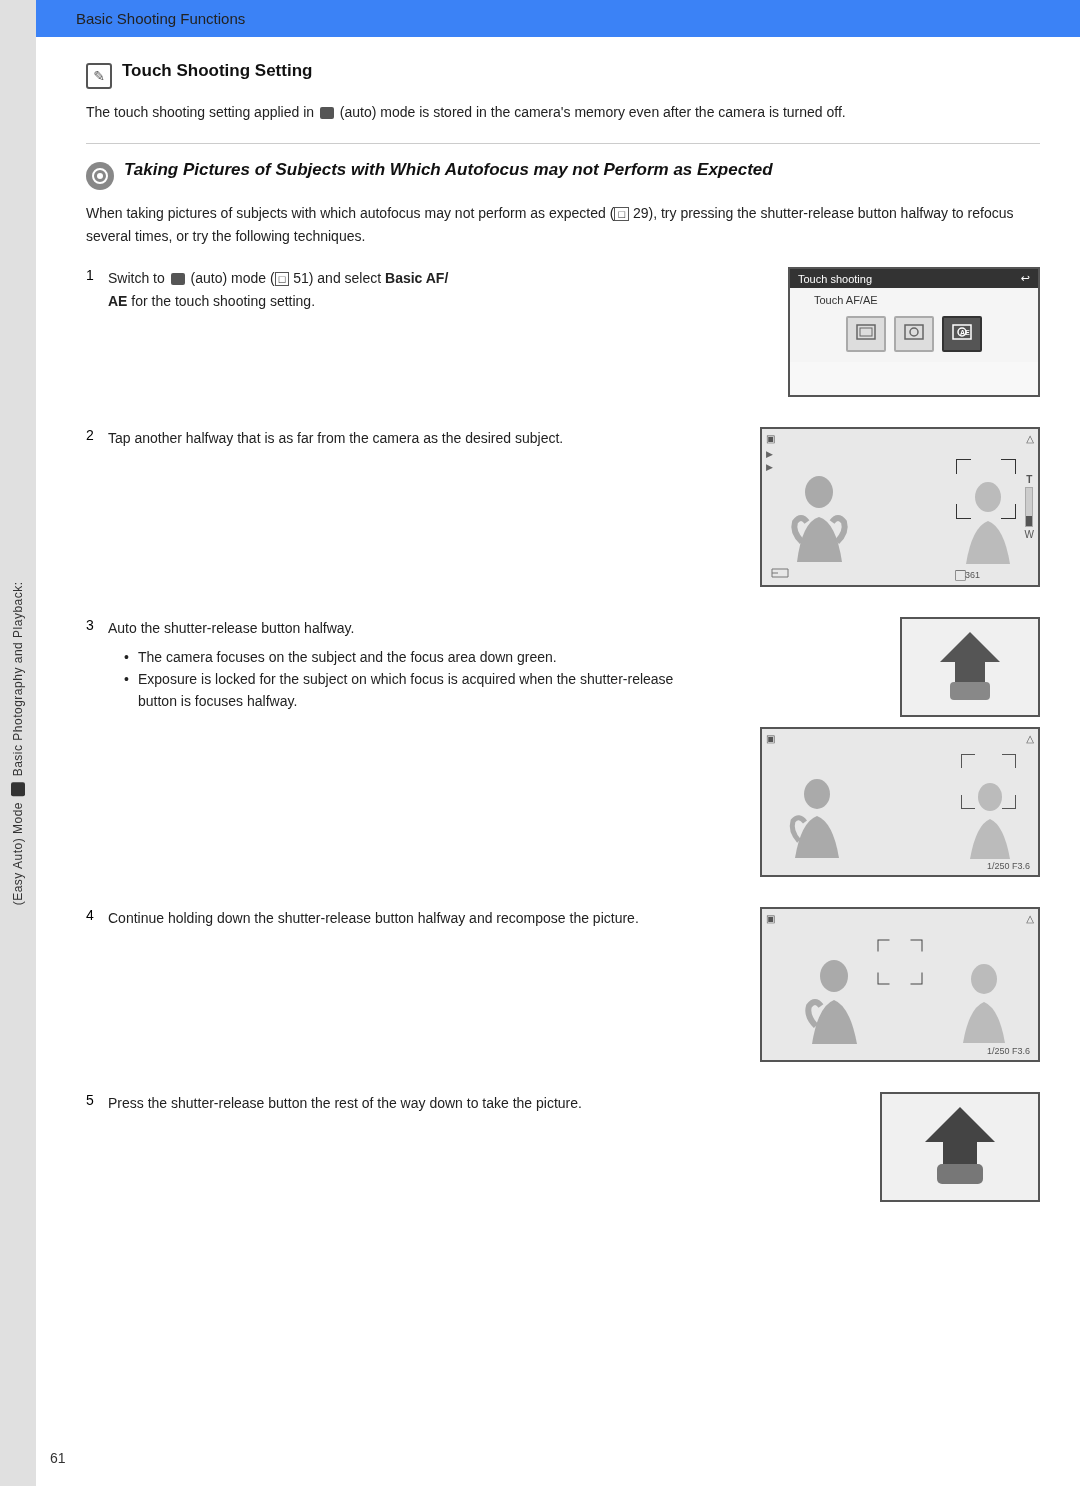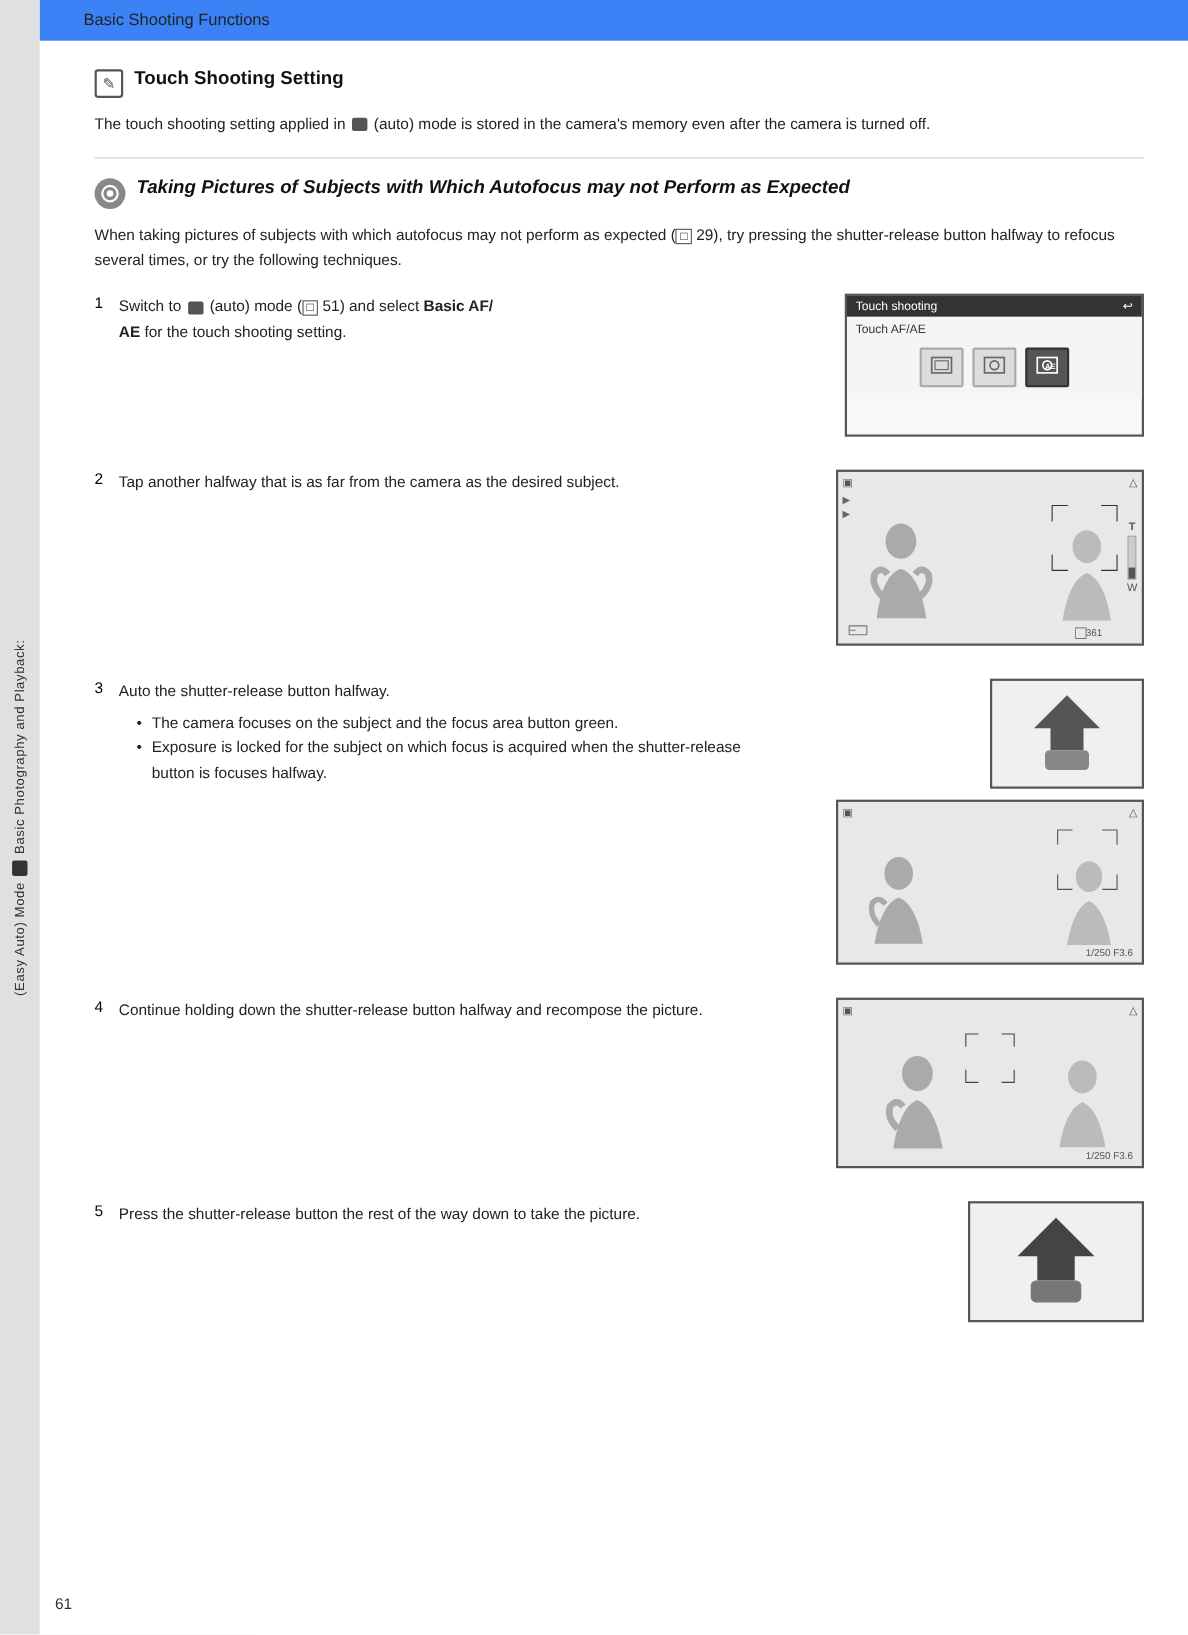--- a/index.html
+++ b/index.html
@@ -162,34 +162,34 @@
       position: absolute;
       left: 0;
     }
     
     .camera-screen {
       border: 2px solid #555;
       background: #f8f8f8;
       position: relative;
     }
     .screen-touch-shooting {
-      width: 272px;
+      width: 252px;
       height: 130px;
     }
     .screen-header {
       background: #333;
       color: white;
       font-size: 11px;
       padding: 3px 8px;
       display: flex;
       justify-content: space-between;
       align-items: center;
     }
     .screen-body {
-      padding: 6px 8px;
+      padding: 6px 24px;
       background: #f5f5f5;
     }
     .touch-af-row {
       font-size: 11px;
       color: #333;
       margin-bottom: 6px;
     }
     .icon-row {
       display: flex;
       gap: 8px;
@@ -407,33 +407,33 @@
                 </div>
                 <span class="vf-w">W</span>
               </div>
 
               <div style="position:absolute;bottom:4px;left:8px;font-size:9px;color:#555;">
                 <svg width="20" height="12" viewBox="0 0 20 12">
                     <path d="M2,2 L18,2 L18,10 L2,10 Z" fill="none" stroke="#777" stroke-width="1"></path>
                     <path d="M2,6 L8,6" stroke="#777" stroke-width="1"></path>
                   </svg>
               </div>
-              <div style="position:absolute;bottom:4px;right:36px;font-size:9px;color:#555;">⃞ 361</div>
+              <div style="position:absolute;bottom:4px;right:58px;font-size:9px;color:#555;">⃞ 361</div>
             </div>
           </div>
         </div>
 
         <div class="step-row">
           <div class="step-text-col">
             <div class="step-header">
               <span class="step-num-label">3</span>
               <div>
                 <span class="step-text">Auto the shutter-release button halfway.</span>
                 <ul class="bullet-list">
-                  <li>The camera focuses on the subject and the focus area button green.</li>
+                  <li>The camera focuses on the subject and the focus area down green.</li>
                   <li>Exposure is locked for the subject on which focus is acquired when the shutter-release button is focuses halfway.</li>
                 </ul>
               </div>
             </div>
           </div>
           <div class="step-images-col" style="justify-content:center;gap:10px;">
 
             <div class="shutter-mockup">
 
               <svg width="100" height="80" viewBox="0 0 100 80">

